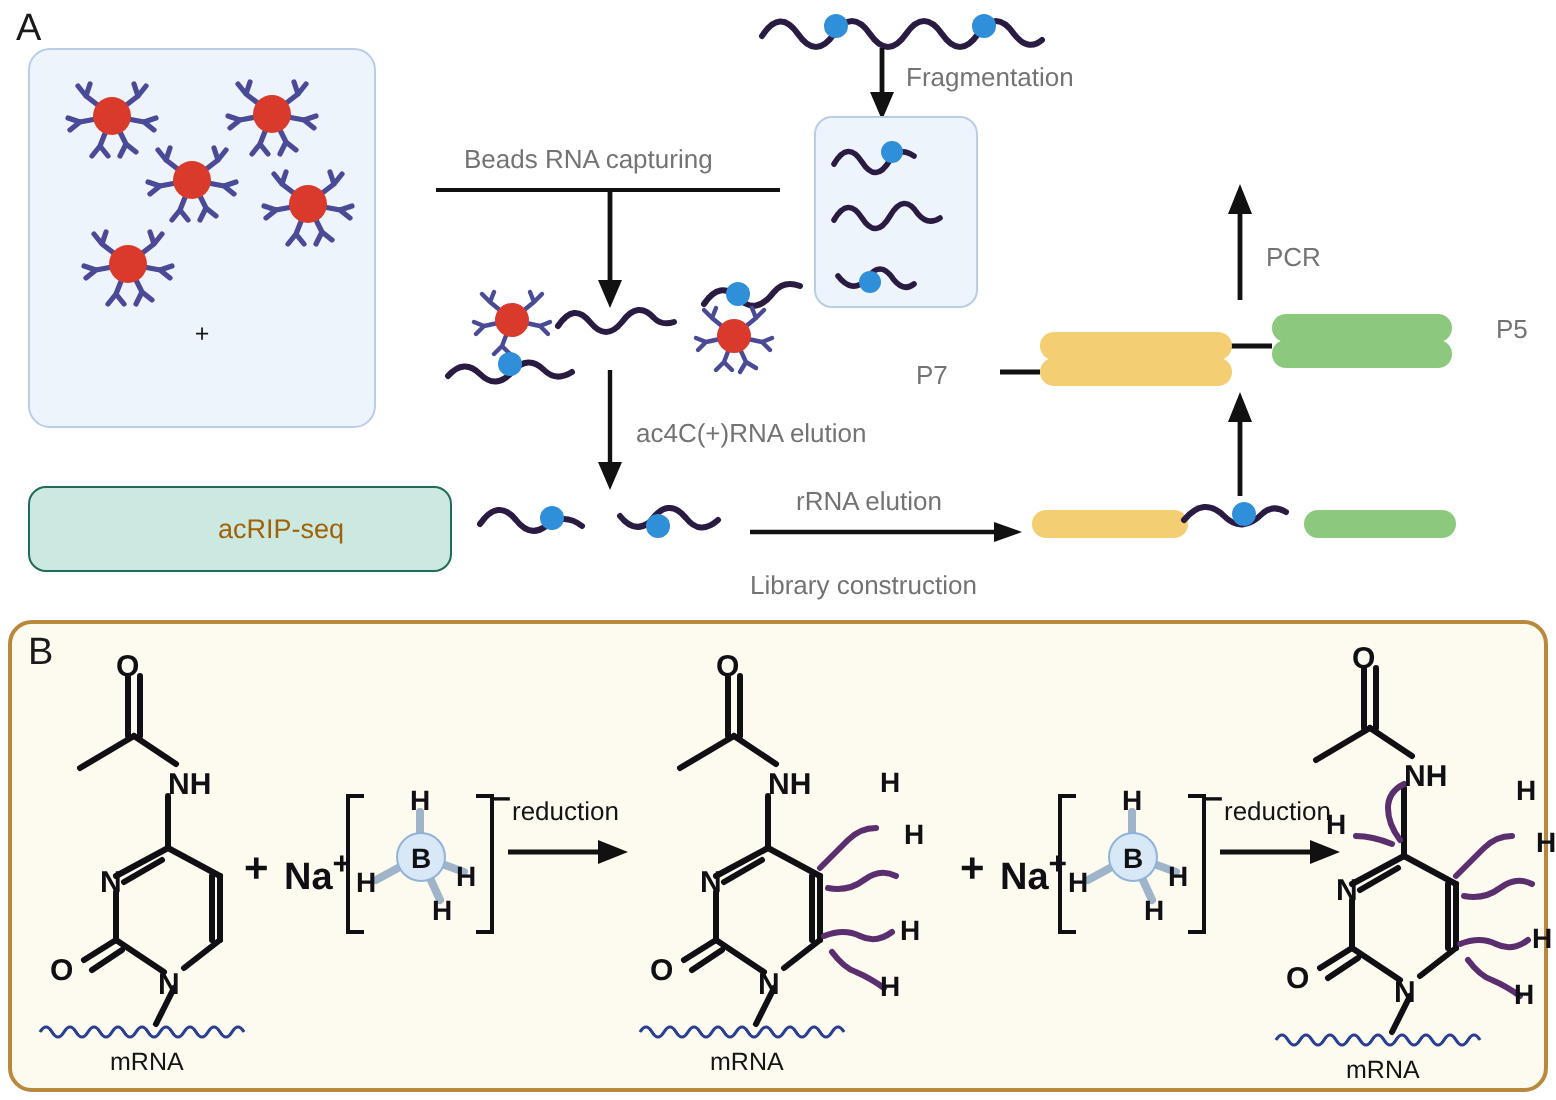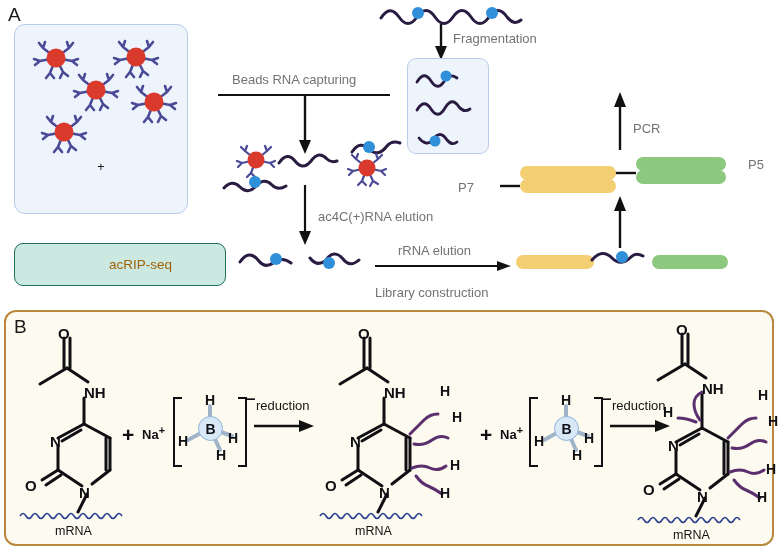--- a/index.html
+++ b/index.html
@@ -34,21 +34,21 @@
   .rule{background:#111;height:1.6px;}
 
   
   #panelB{left:4px;top:310px;width:770px;height:236px;
       background:#fdfaef;border:2px solid #b8893c;border-radius:12px;box-sizing:border-box;}
   .atom{position:absolute;font-size:15px;font-weight:700;color:#100f14;
         font-family:"Liberation Sans",sans-serif;line-height:1;}
   .atomH{position:absolute;font-size:14px;font-weight:700;color:#100f14;line-height:1;}
   .mrna-lbl{position:absolute;font-size:12.5px;font-weight:400;color:#141414;}
   .plus{position:absolute;font-size:21px;font-weight:700;color:#100f14;}
-  .na{position:absolute;font-size:13px;font-weight:700;color:#100f14;}
+  .na{position:absolute;font-size:19px;font-weight:700;color:#100f14;}
   .brk{position:absolute;border-left:2.4px solid #100f14;border-top:2.4px solid #100f14;
        border-bottom:2.4px solid #100f14;}
   .brk-r{position:absolute;border-right:2.4px solid #100f14;border-top:2.4px solid #100f14;
        border-bottom:2.4px solid #100f14;}
   .minus{position:absolute;font-size:17px;font-weight:700;color:#100f14;}
   .redlbl{position:absolute;font-size:13px;color:#141414;}
   .bcircle{position:absolute;width:23px;height:23px;border-radius:50%;
        background:#d9e8f7;border:1.4px solid #8fb4d8;
        display:flex;align-items:center;justify-content:center;
        font-size:14px;font-weight:700;color:#100f14;}

